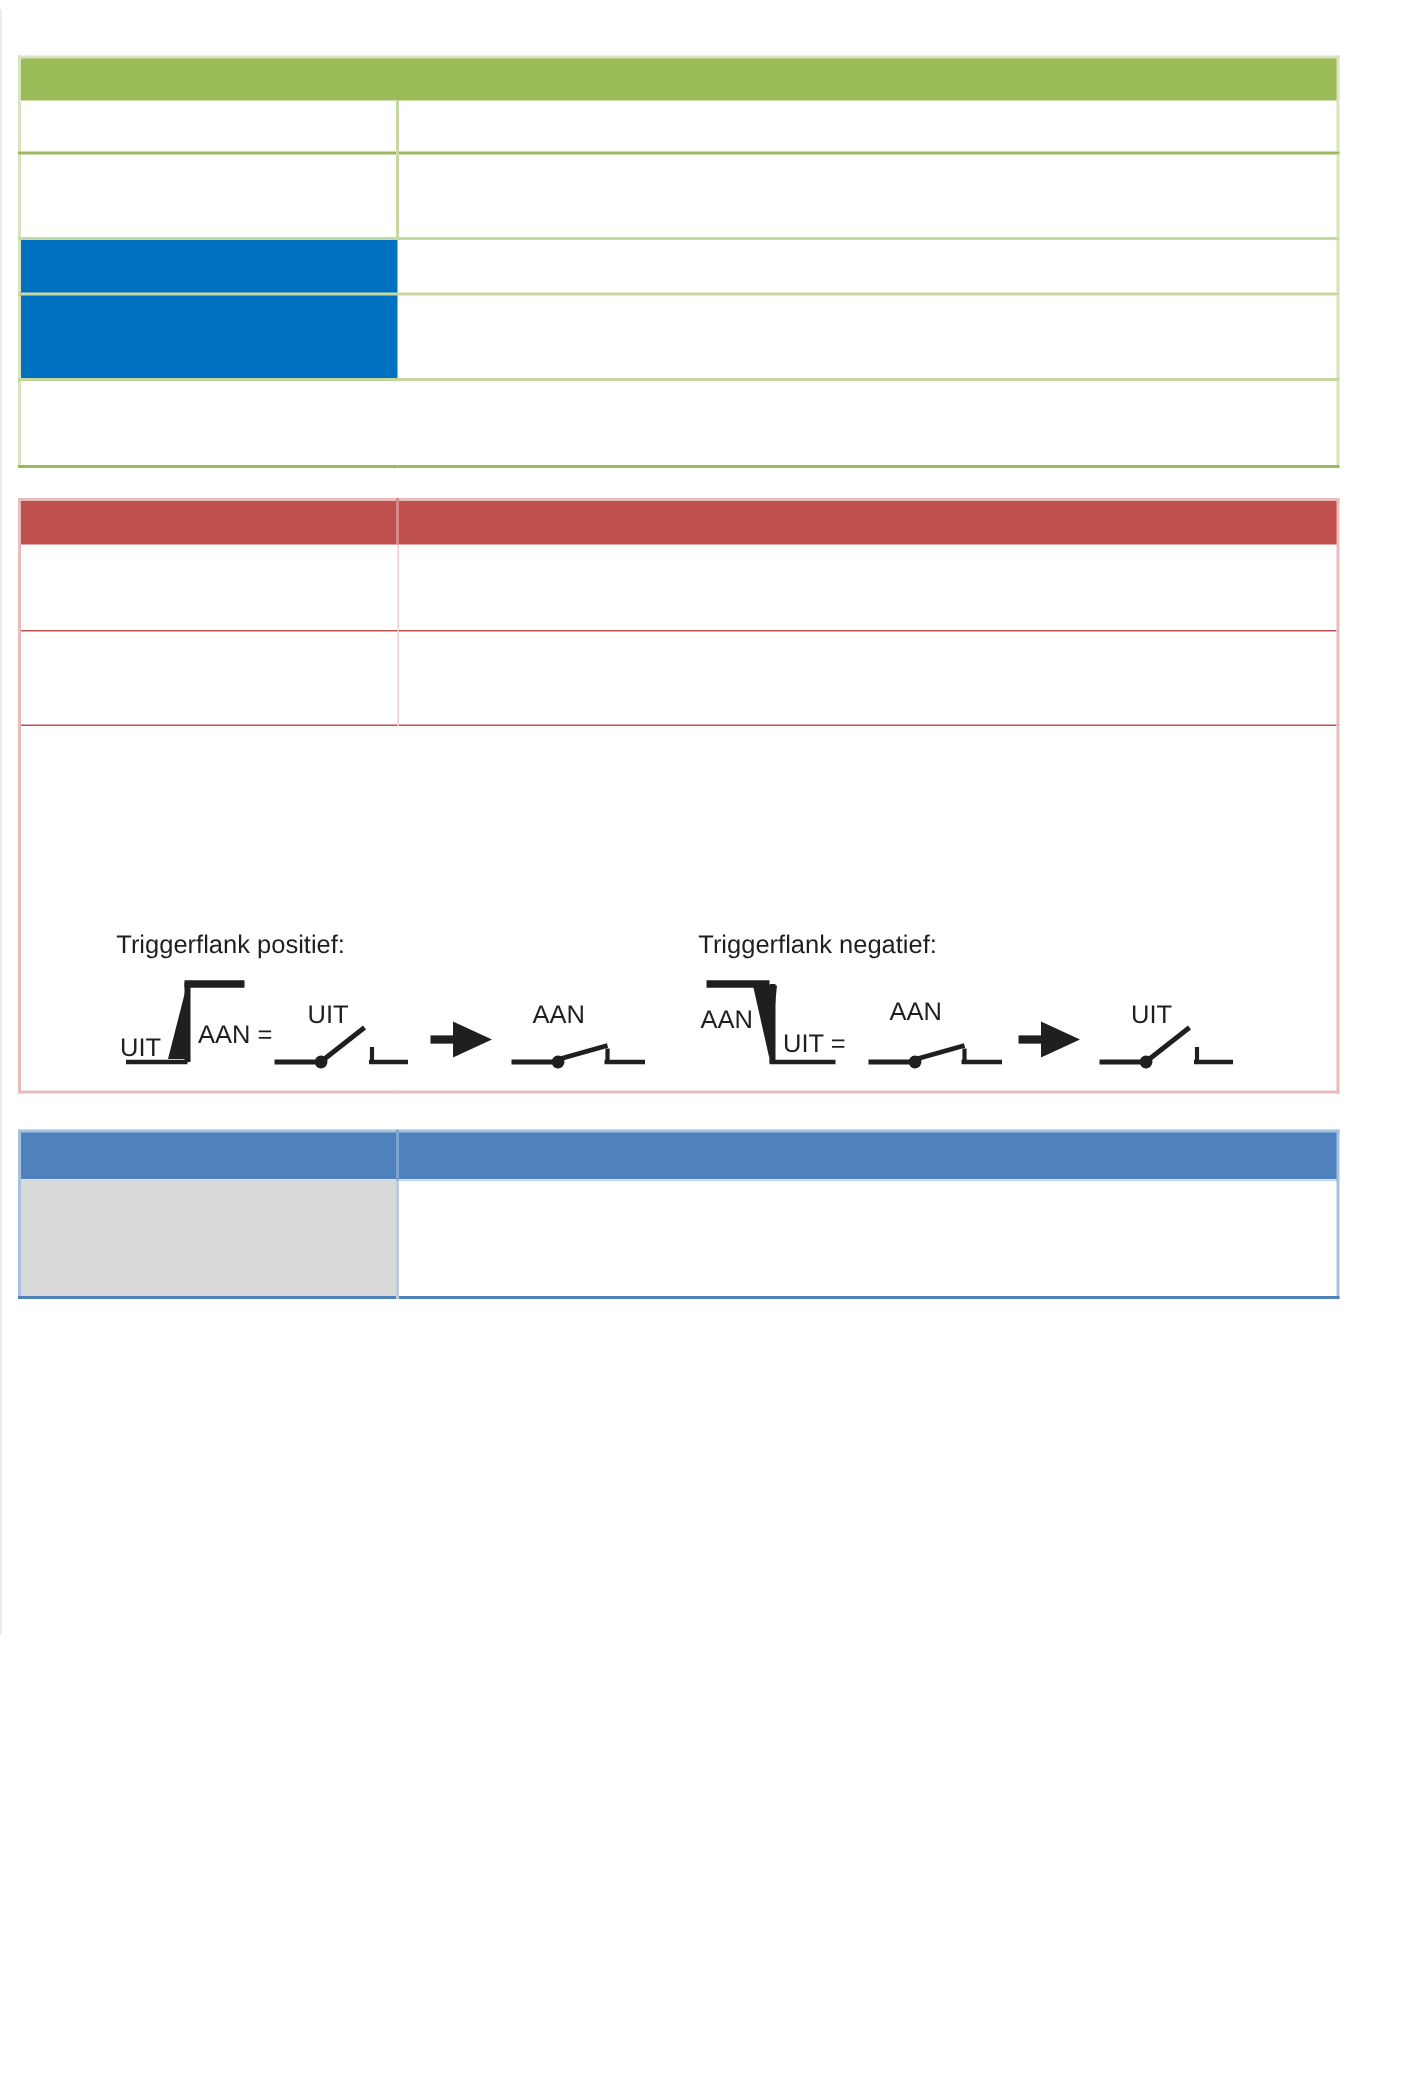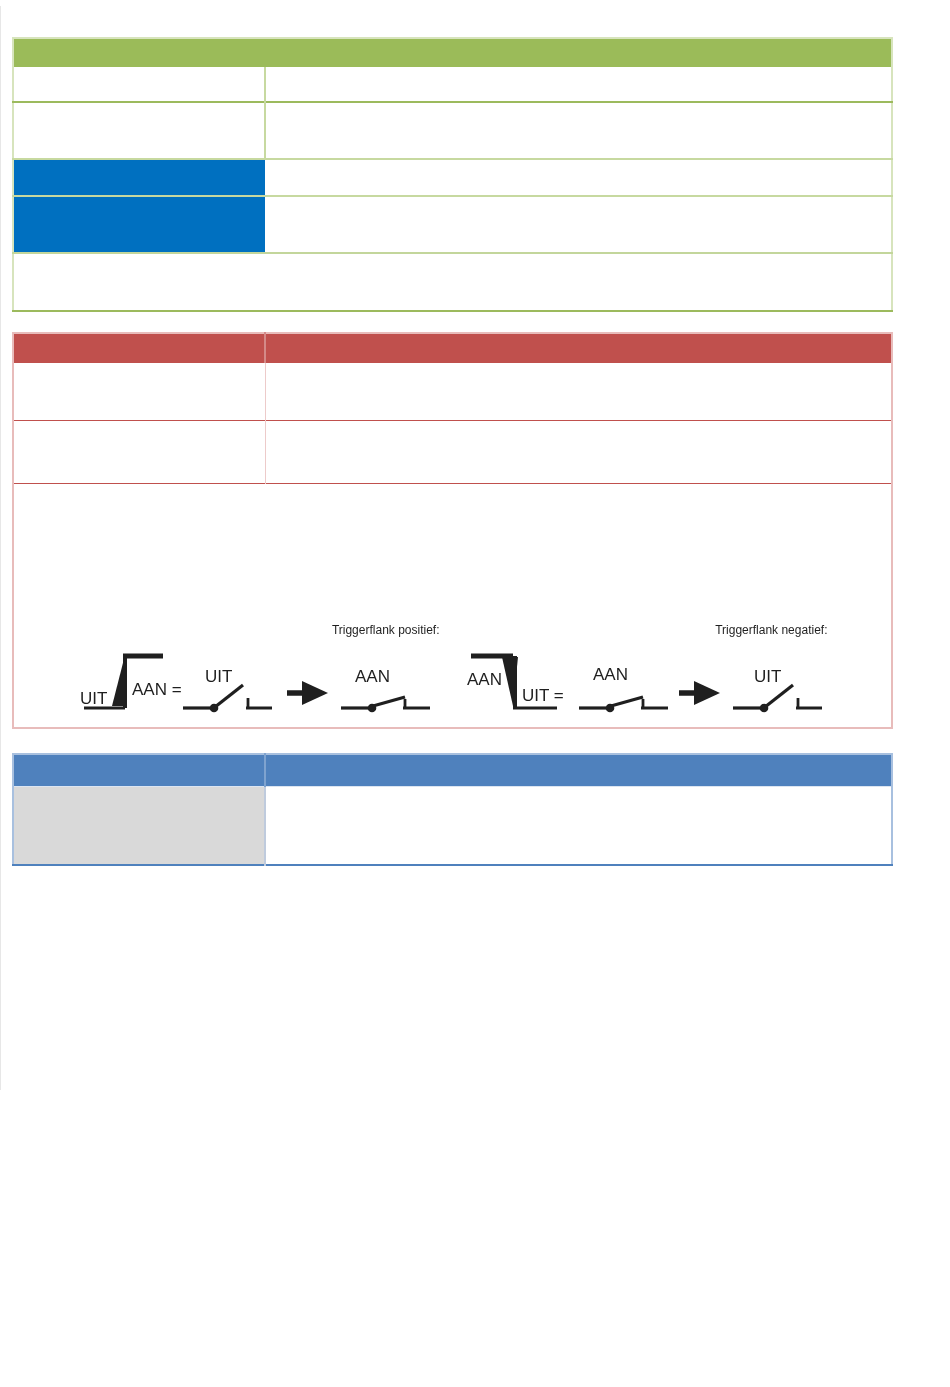--- a/index.html
+++ b/index.html
@@ -58,22 +58,22 @@
 
   
   .diagram-wrap { padding-top: 136px; }
   .diagrams {
     display: flex;
     justify-content: center;
     gap: 26px;
   }
   .dia { width: 362px; }
   .dia-title {
-    text-align: right;
-    font-size: 12px;
+    text-align: left;
+    font-size: 17px;
     color: var(--diagram-ink, #1f1f1f);
     height: 20px;
     line-height: 20px;
     margin-bottom: 2px;
   }
   .dia svg { display: block; }
   .dia svg text {
     font-family: "Liberation Sans", sans-serif;
     font-size: 17px;
     fill: var(--diagram-ink, #1f1f1f);

